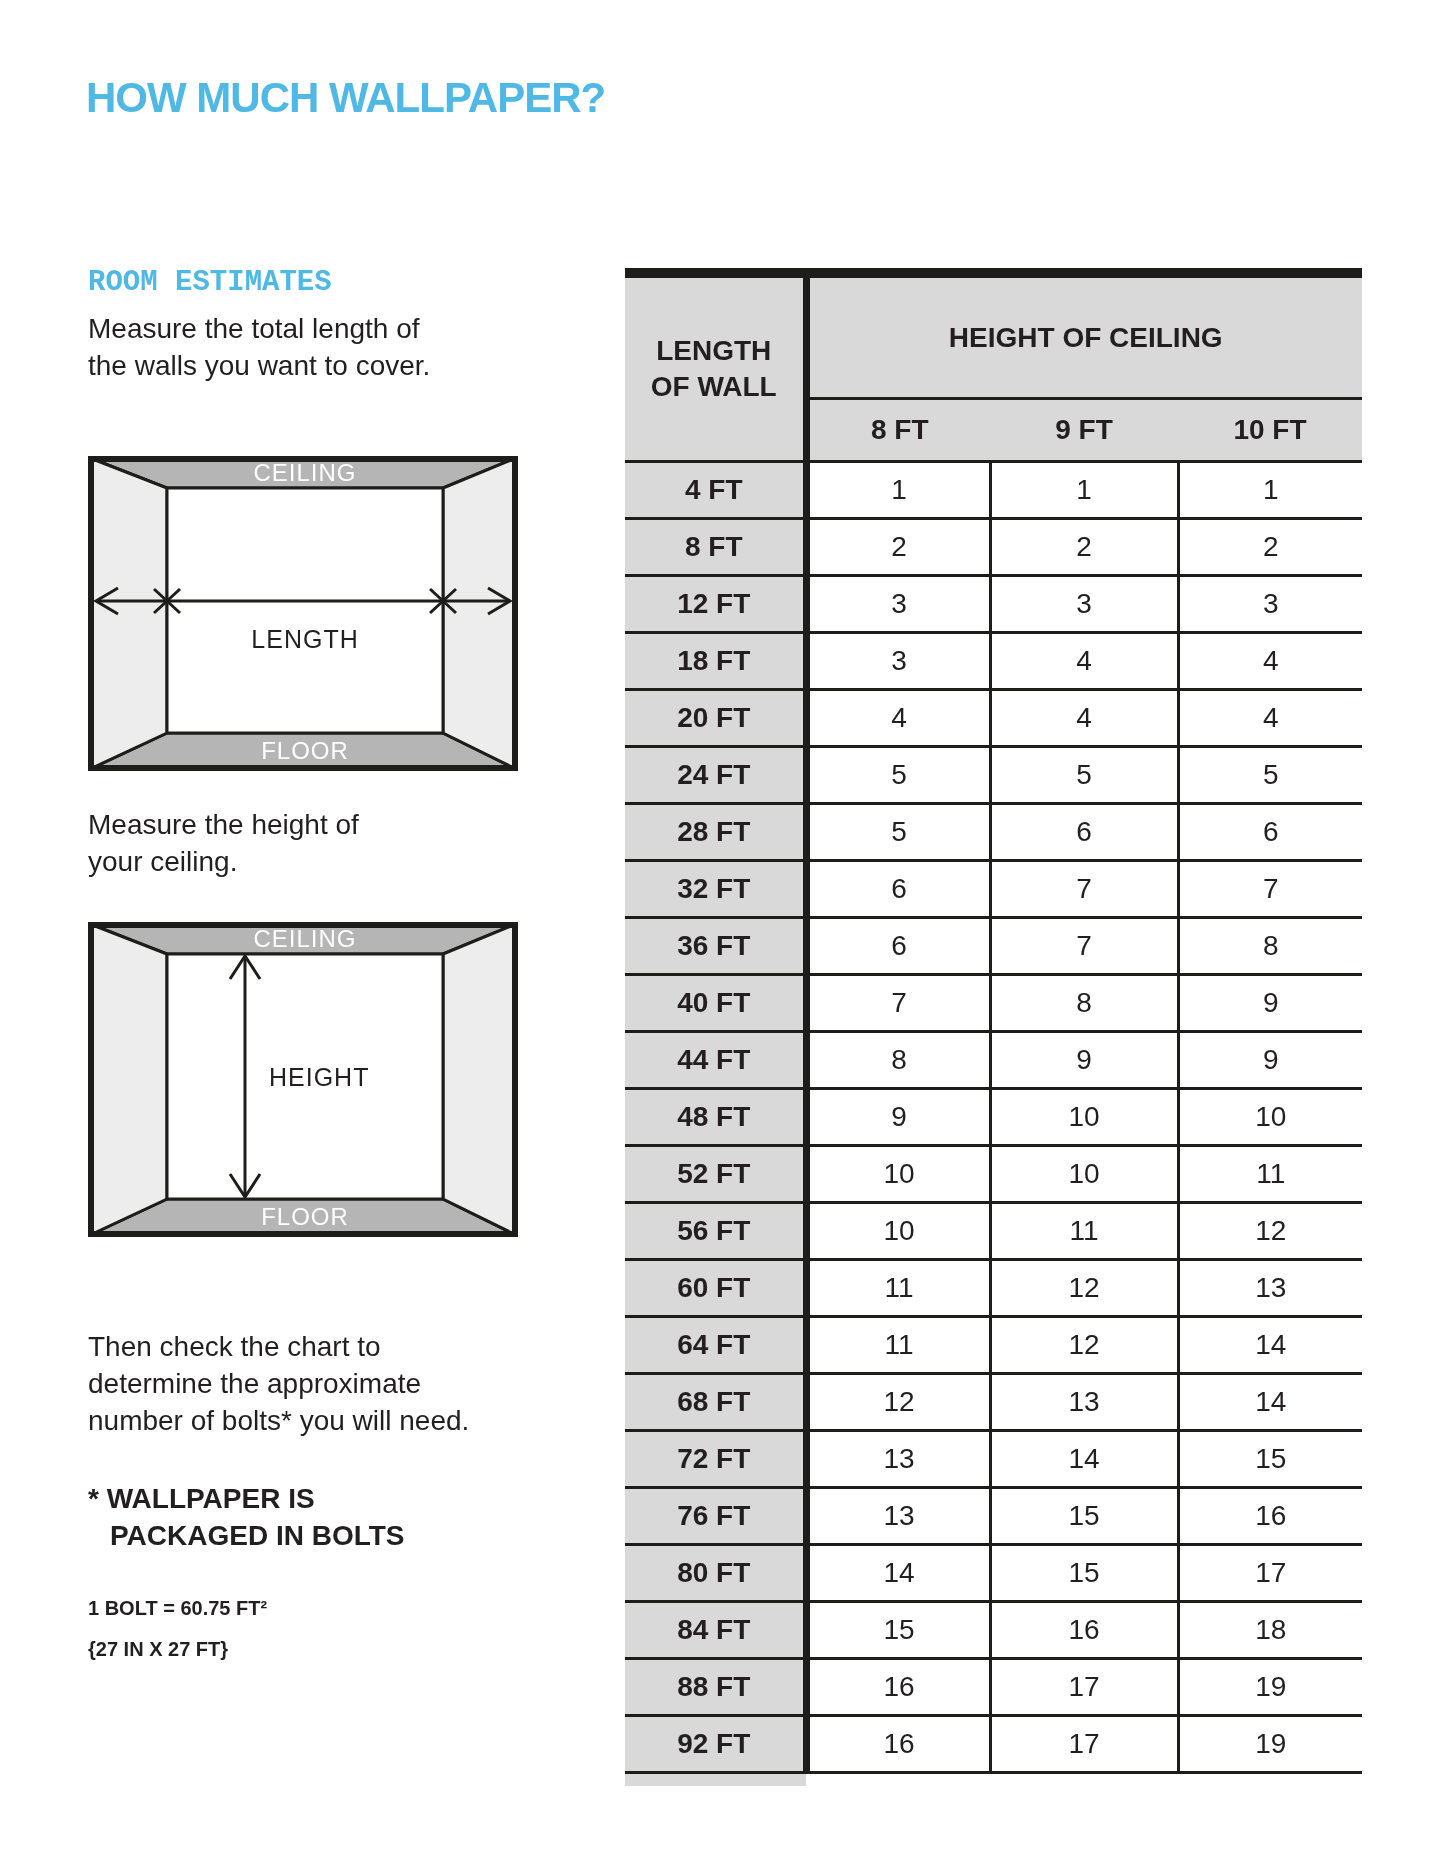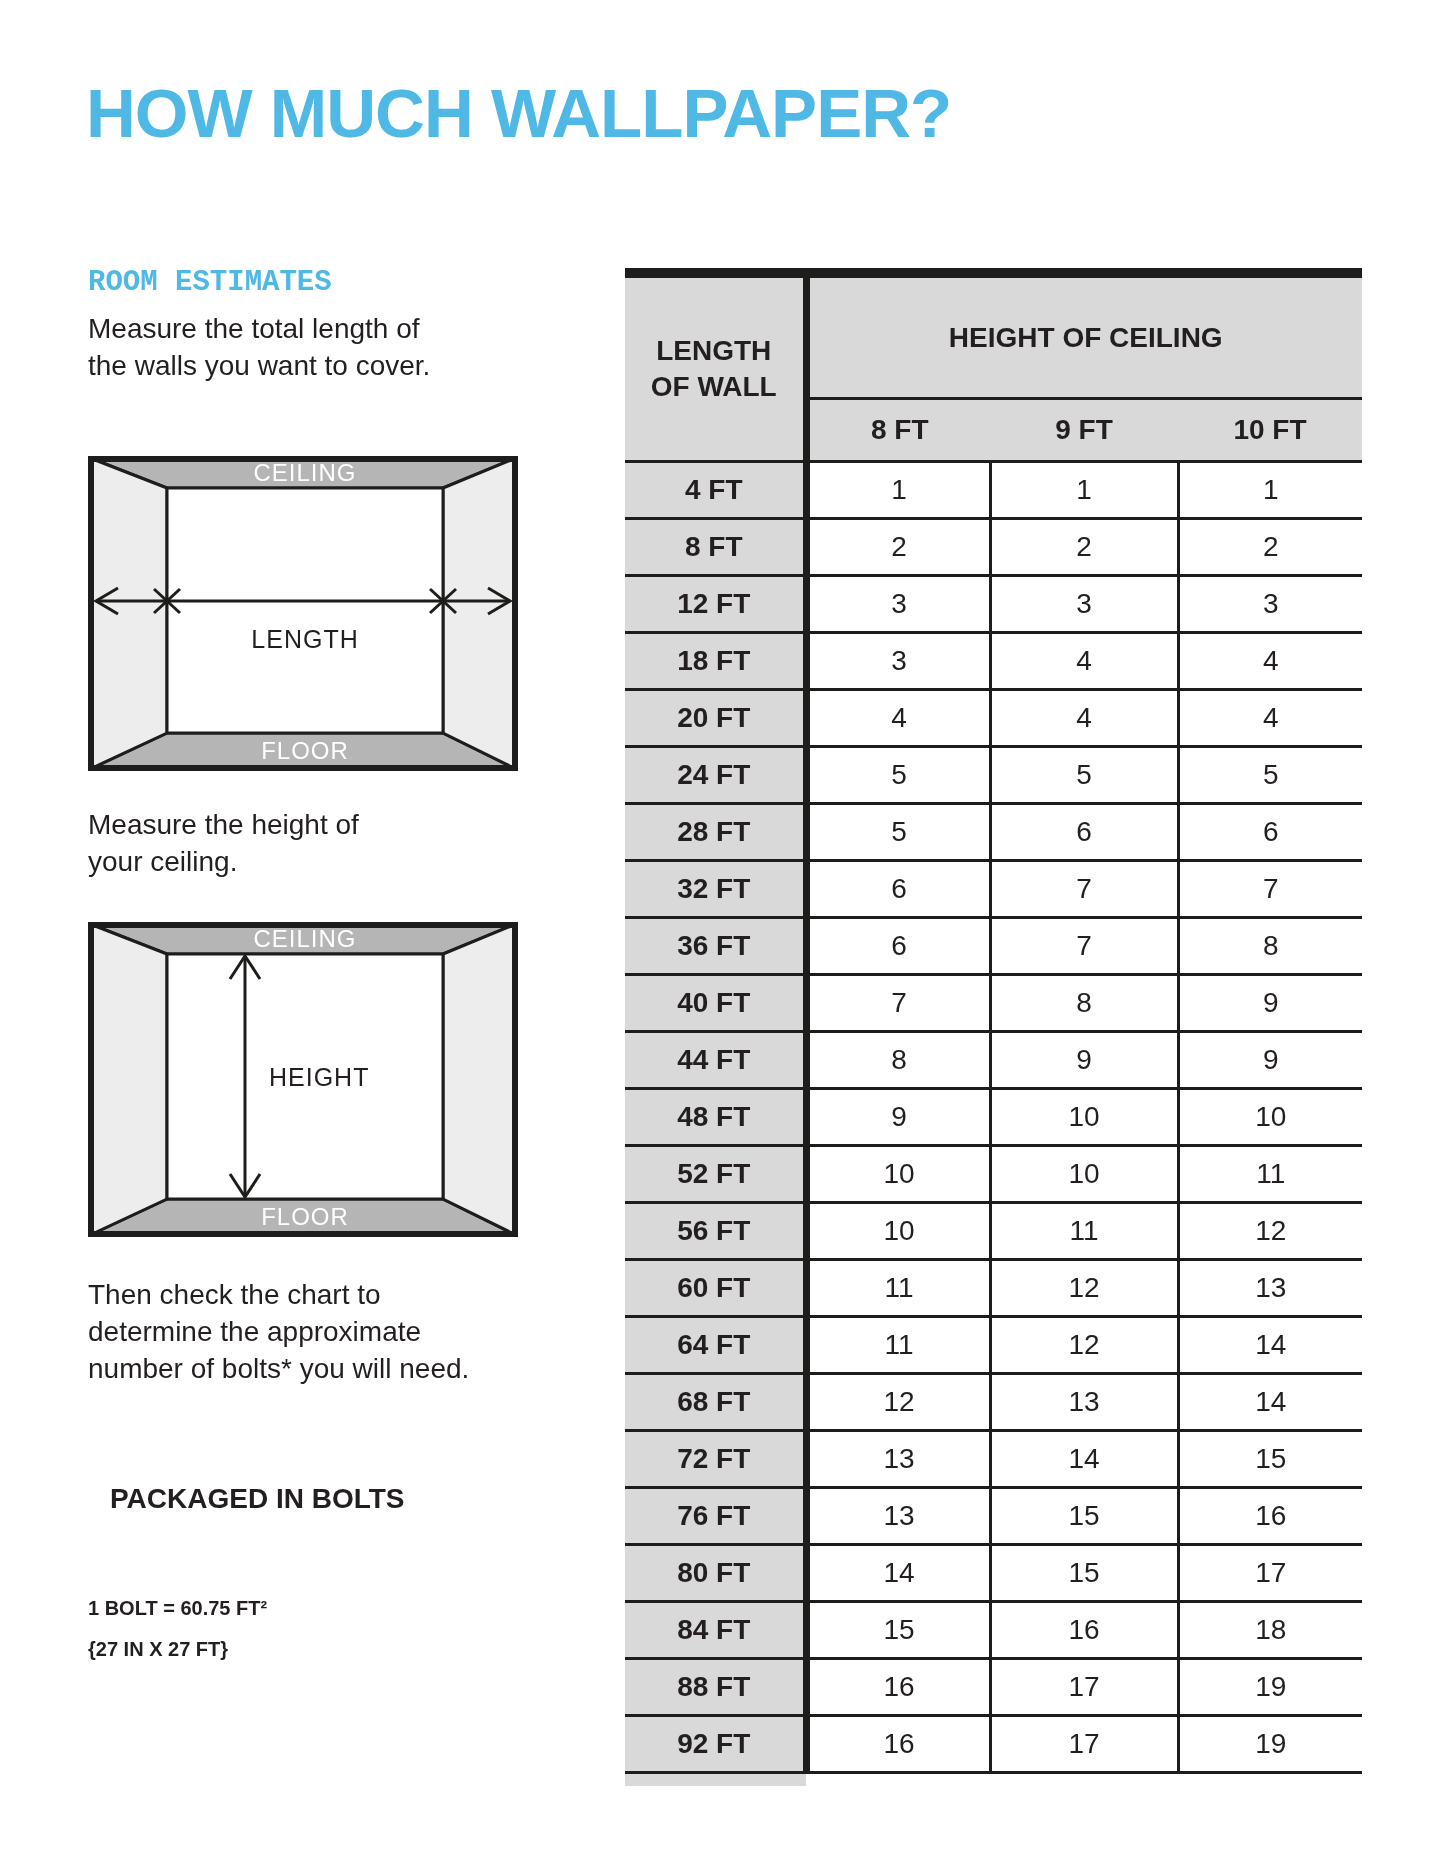--- a/index.html
+++ b/index.html
@@ -10,21 +10,21 @@
     --diagram-band-gray:#b5b5b5;
     --diagram-wall-gray:#ededed;
   }
   html,body{margin:0;padding:0;background:#ffffff;}
   #canvas{
     position:relative;width:1445px;height:1870px;background:#ffffff;
     font-family:"Liberation Sans", sans-serif;color:var(--ink);overflow:hidden;
   }
   .abs{position:absolute;}
   .page-title{
-    left:86px;top:74px;font-size:69px;font-weight:bold;
+    left:86px;top:74px;font-size:42px;font-weight:bold;
     color:var(--accent-blue);letter-spacing:-1px;white-space:nowrap;text-align:center;
   }
   .section-heading{
     font-size:29px;font-weight:bold;color:var(--accent-blue);white-space:nowrap;
   }
   .para{font-size:28px;line-height:37px;color:var(--ink);}
   .footnote{left:88px;top:1480px;font-size:28px;font-weight:bold;line-height:37px;}
   .footnote .indent{padding-left:22px;}
   .boltdef{left:88px;top:1588px;font-size:20px;font-weight:bold;line-height:41px;}
 
@@ -122,27 +122,28 @@
     <text class="band-label" x="217" y="25" text-anchor="middle">CEILING</text>
     <text class="band-label" x="217" y="303" text-anchor="middle">FLOOR</text>
     <g>
       <line class="dim" x1="157" y1="34" x2="157" y2="275"></line>
       <polyline class="dim" points="142,57 157,34 172,57"></polyline>
       <polyline class="dim" points="142,252 157,275 172,252"></polyline>
     </g>
     <text class="dim-label" x="181" y="164">HEIGHT</text>
   </svg>
 
-  <div class="abs para" style="left:88px;top:1276px;">
+  <div class="abs para" style="left:88px;top:1328px;">
     <div>Then check the chart to</div>
     <div>determine the approximate</div>
     <div>number of bolts* you will need.</div>
   </div>
 
   <div class="abs footnote">
+    <div>* WALLPAPER IS</div>
     <div class="indent">PACKAGED IN BOLTS</div>
   </div>
 
   <div class="abs boltdef">
     <div>1 BOLT = 60.75 FT²</div>
     <div>{27 IN X 27 FT}</div>
   </div>
 
   <div class="abs table-wrap">
     <table class="bolts">

